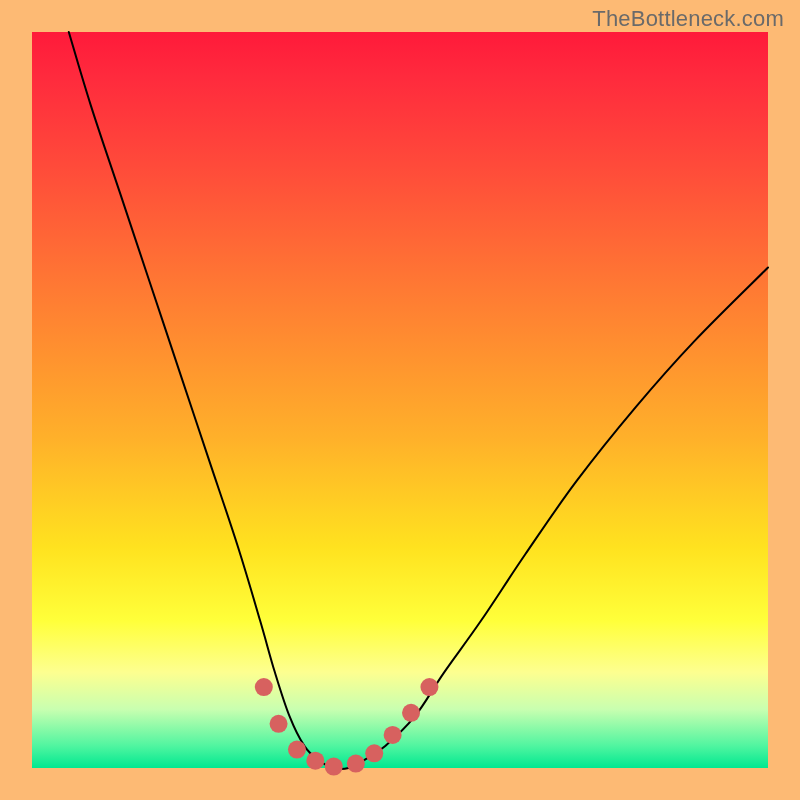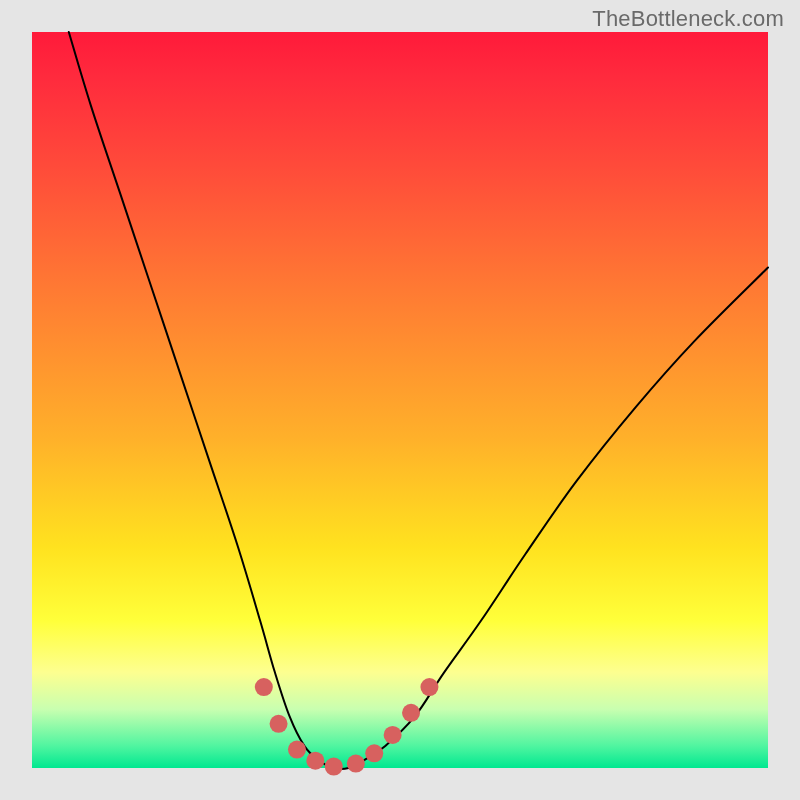--- a/index.html
+++ b/index.html
@@ -10,21 +10,21 @@
     background: #000;
     overflow: hidden;
     font-family: Arial, Helvetica, sans-serif;
   }
   .frame {
     position: absolute;
     left: 0;
     top: 0;
     width: 800px;
     height: 800px;
-    background: #e5e5e5;
+    background: #fdba74;
   }
   .plot-area {
     position: absolute;
     left: 32px;
     top: 32px;
     width: 736px;
     height: 736px;
     
     background: linear-gradient(
       to bottom,

